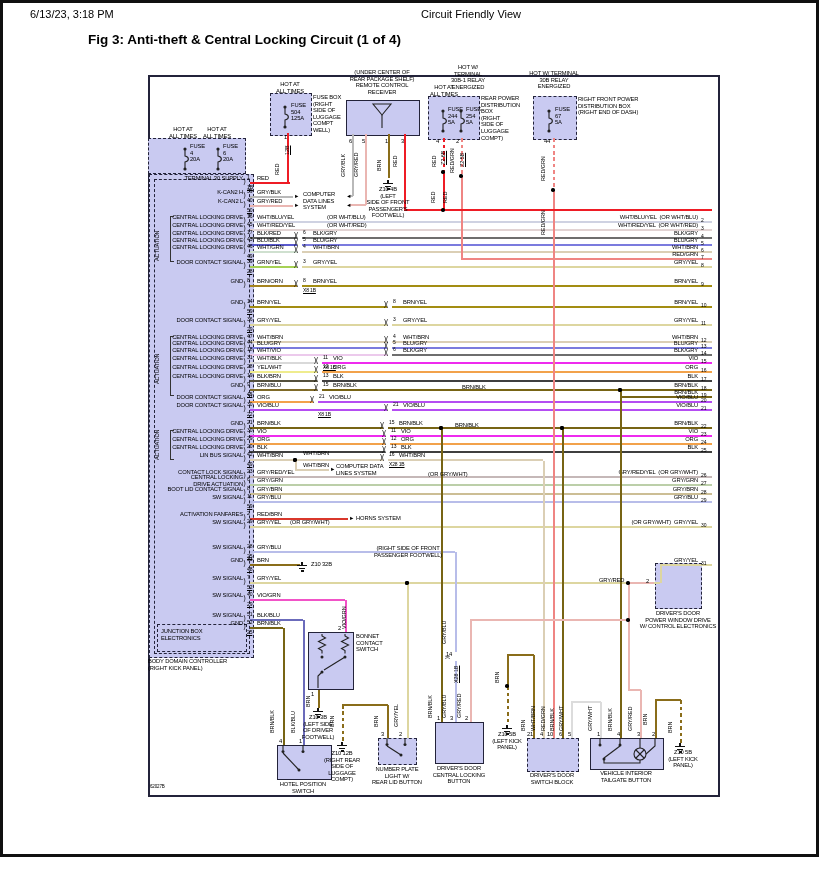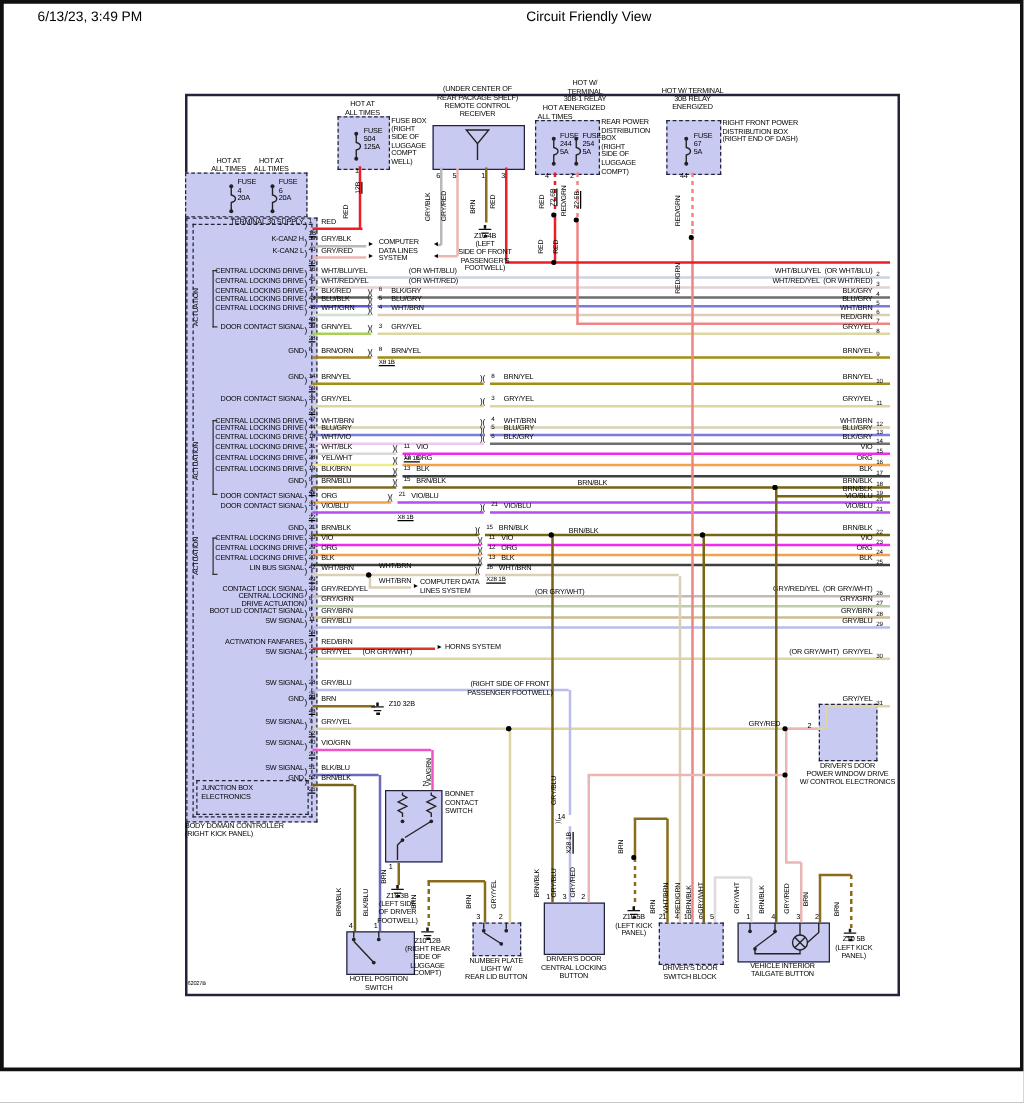--- a/index.html
+++ b/index.html
@@ -24,22 +24,23 @@
   .gnd{position:absolute;width:10px;height:12px;}
   .gnd i{position:absolute;background:#111;}
   .brc{position:absolute;width:3px;border:1px solid #333;border-right:none;}
   .sym{position:absolute;}
 </style>
 </head>
 <body>
 
 <div class="page">
   <div class="frame"></div>
-  <div class="hdr ts">6/13/23, 3:49 PM</div>
+  <div class="hdr ts">6/13/23, 3:18 PM</div>
   <div class="hdr pf">Circuit Friendly View</div>
+  <div class="title">Fig 3: Anti-theft &amp; Central Locking Circuit (1 of 4)</div>
   <div id="diagram">
       <div class="box" style="left: 148px; top: 75px; width: 568px; height: 718px; background: transparent; border-width: 2px;"></div>
       <div class="box dash" style="left: 148px; top: 138px; width: 96px; height: 34px; background: rgb(201, 202, 241);"></div>
       <div class="box dash" style="left: 149px; top: 174px; width: 103px; height: 482px; background: rgb(201, 202, 241);"></div>
       <div class="box dash" style="left: 154px; top: 179px; width: 94px; height: 473px; background: transparent;"></div>
       <div class="box dash" style="left: 157px; top: 624px; width: 88px; height: 26px; background: transparent;"></div>
       <div class="box dash" style="left: 270px; top: 93px; width: 40px; height: 41px; background: rgb(201, 202, 241);"></div>
       <div class="box dash" style="left: 428px; top: 96px; width: 50px; height: 42px; background: rgb(201, 202, 241);"></div>
       <div class="box dash" style="left: 533px; top: 96px; width: 42px; height: 42px; background: rgb(201, 202, 241);"></div>
       <div class="box" style="left: 346px; top: 100px; width: 72px; height: 34px; background: rgb(201, 202, 241);"></div>

